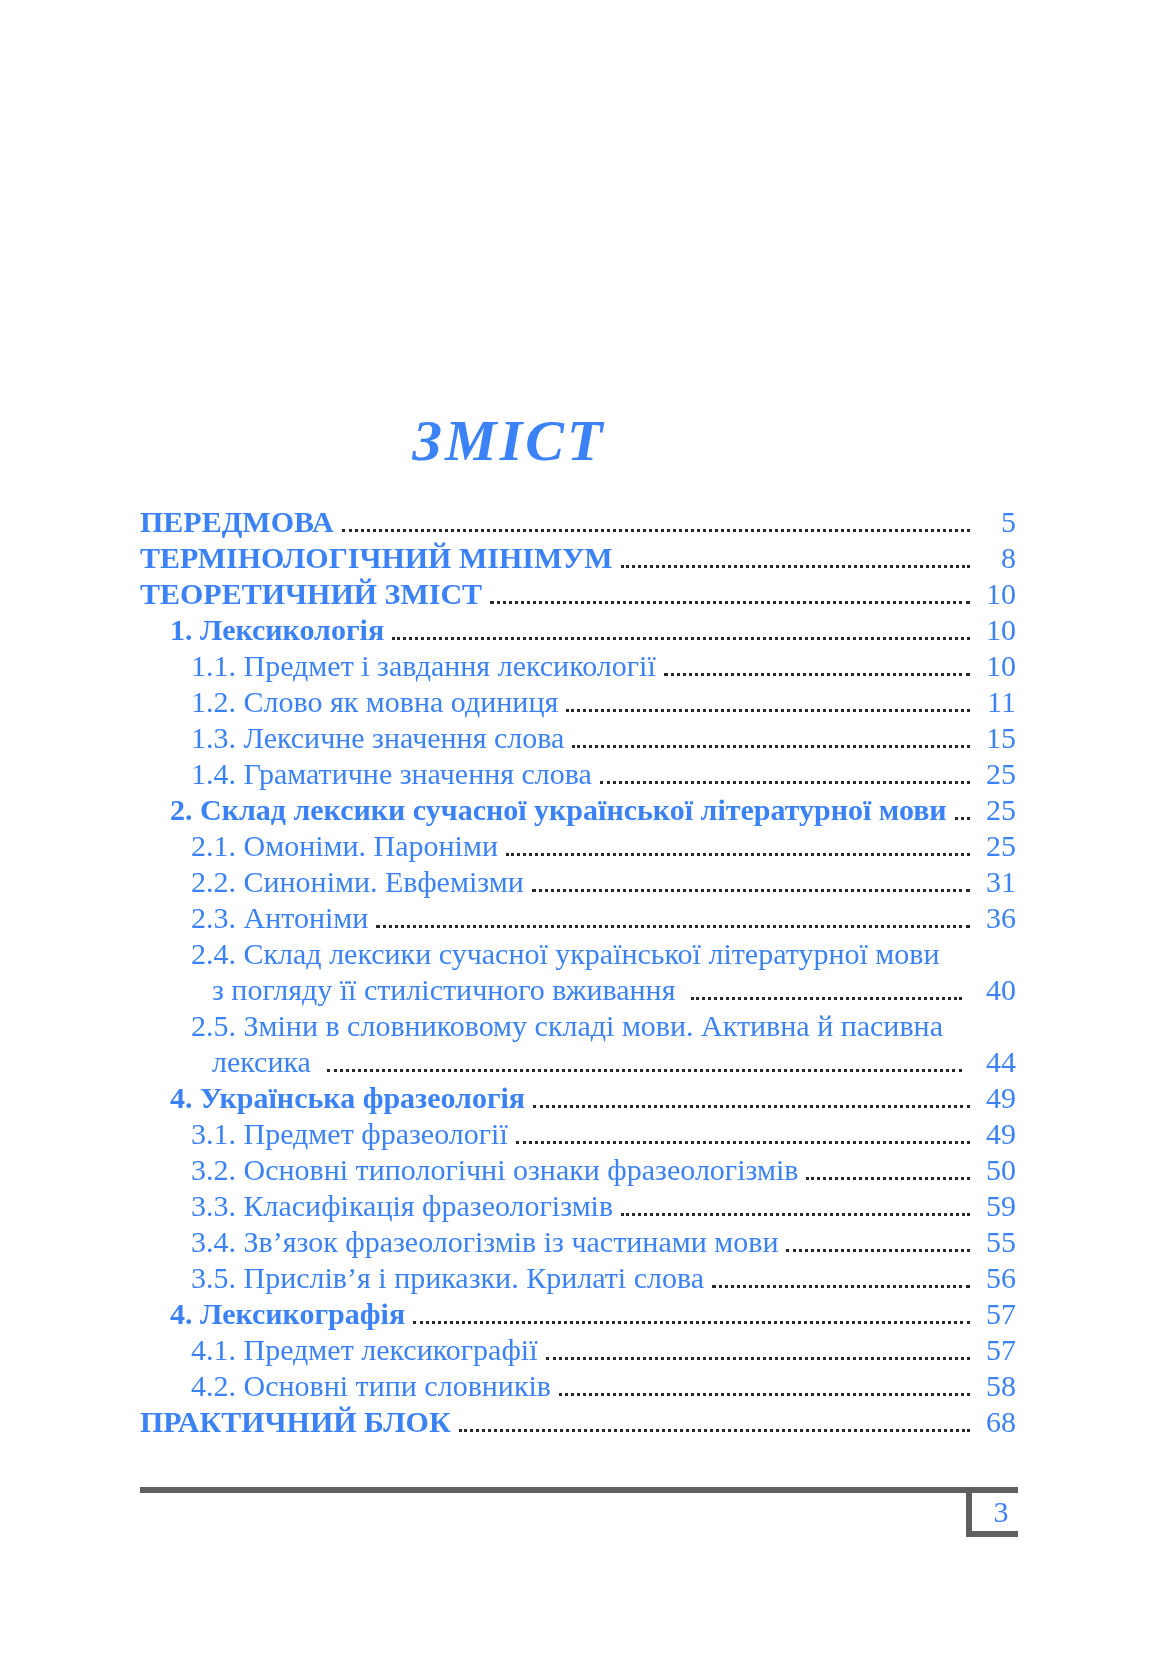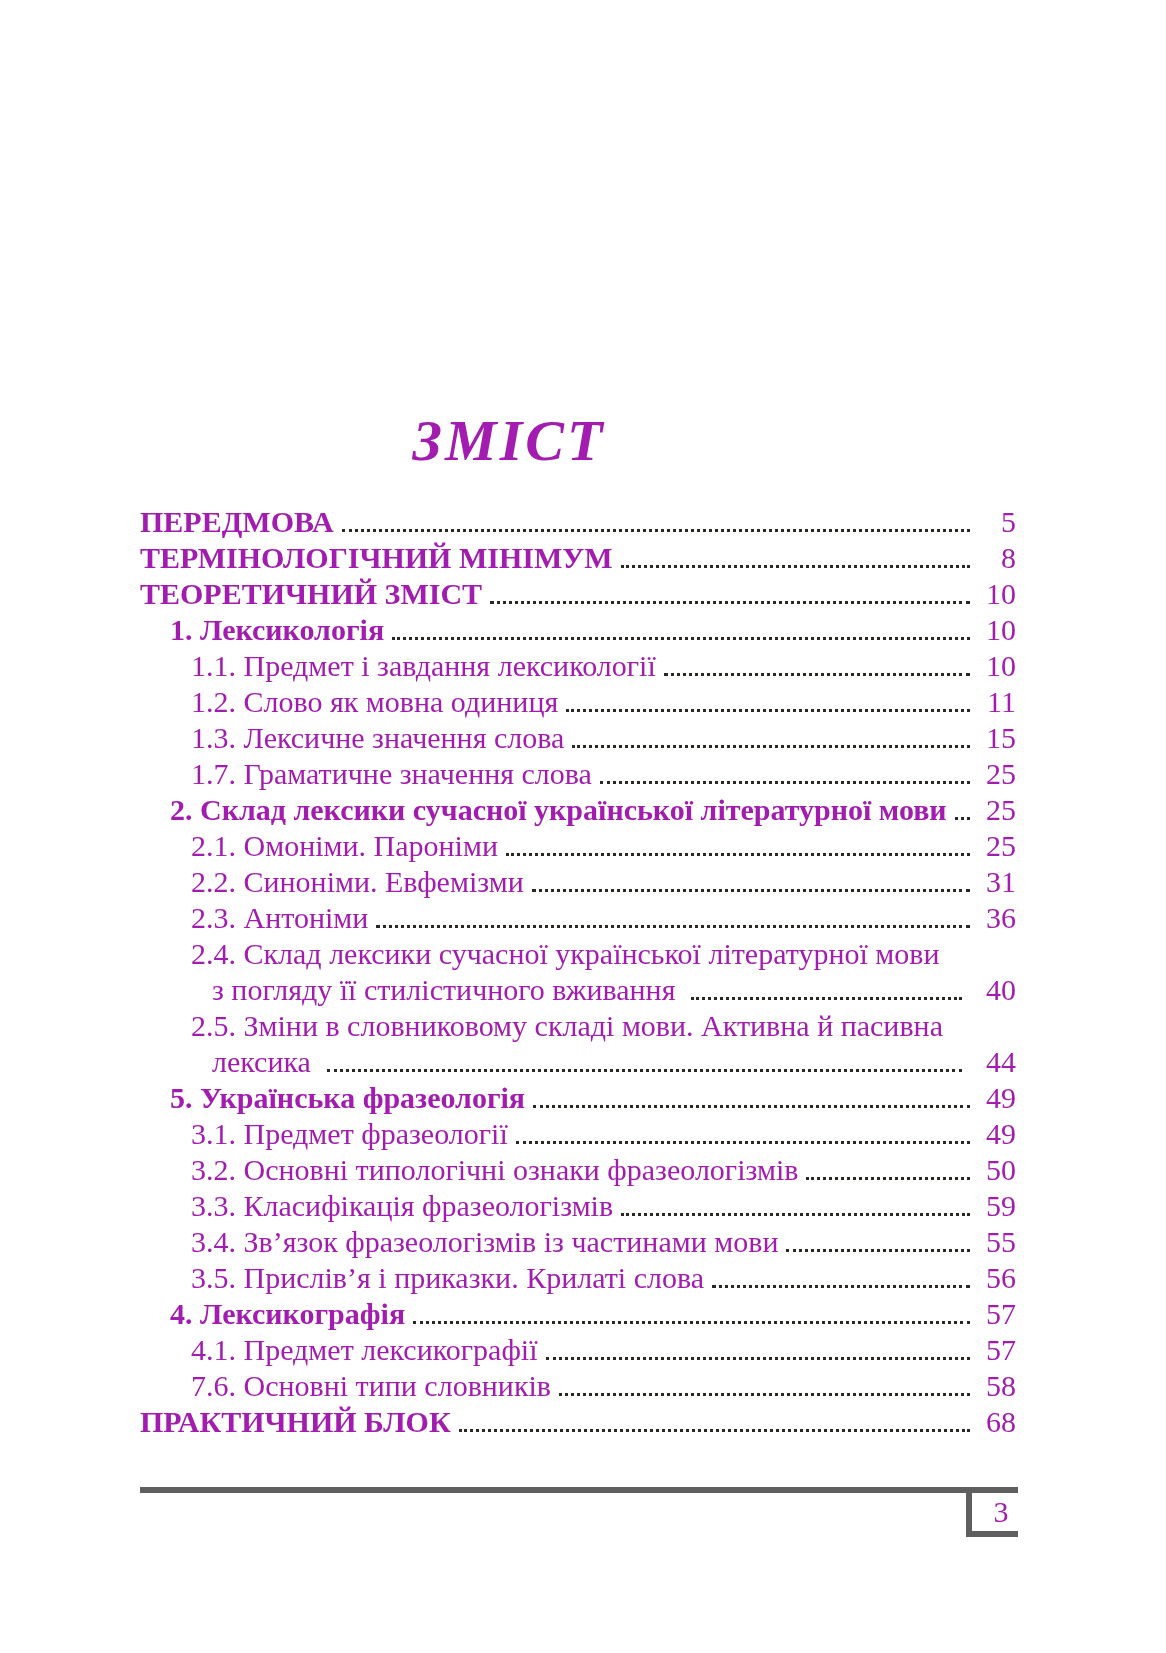--- a/index.html
+++ b/index.html
@@ -2,21 +2,21 @@
 <html><head>
 <meta charset="utf-8">
 <style>
   html, body { margin: 0; padding: 0; background: #ffffff; }
   .page {
     position: relative;
     width: 1018px;
     height: 1653px;
     background: #ffffff;
     font-family: "Liberation Serif", "DejaVu Serif", serif;
-    color: #a21caf;
+    color: #3b82f6;
     overflow: hidden;
   }
   .title {
     position: absolute;
     top: 412px;
     left: 0;
     right: 0;
     margin: 0;
     text-align: center;
     font-size: 58px;
@@ -117,21 +117,21 @@
         <span class="label">1.2. Слово як мовна одиниця</span>
         <span class="dots"></span>
         <span class="pg">11</span>
       </div>
       <div class="toc-row lvl2">
         <span class="label">1.3. Лексичне значення слова</span>
         <span class="dots"></span>
         <span class="pg">15</span>
       </div>
       <div class="toc-row lvl2">
-        <span class="label">1.7. Граматичне значення слова</span>
+        <span class="label">1.4. Граматичне значення слова</span>
         <span class="dots"></span>
         <span class="pg">25</span>
       </div>
       <div class="toc-row lvl1 bold">
         <span class="label">2. Склад лексики сучасної української літературної мови</span>
         <span class="dots"></span>
         <span class="pg">25</span>
       </div>
       <div class="toc-row lvl2">
         <span class="label">2.1. Омоніми. Пароніми</span>
@@ -158,21 +158,21 @@
       </div>
       <div class="toc-row lvl2">
         <span class="label">2.5. Зміни в словниковому складі мови. Активна й пасивна</span>
       </div>
       <div class="toc-row lvl3">
         <span class="label">лексика</span>
         <span class="dots"></span>
         <span class="pg">44</span>
       </div>
       <div class="toc-row lvl1 bold">
-        <span class="label">5. Українська фразеологія</span>
+        <span class="label">4. Українська фразеологія</span>
         <span class="dots"></span>
         <span class="pg">49</span>
       </div>
       <div class="toc-row lvl2">
         <span class="label">3.1. Предмет фразеології</span>
         <span class="dots"></span>
         <span class="pg">49</span>
       </div>
       <div class="toc-row lvl2">
         <span class="label">3.2. Основні типологічні ознаки фразеологізмів</span>
@@ -198,21 +198,21 @@
         <span class="label">4. Лексикографія</span>
         <span class="dots"></span>
         <span class="pg">57</span>
       </div>
       <div class="toc-row lvl2">
         <span class="label">4.1. Предмет лексикографії</span>
         <span class="dots"></span>
         <span class="pg">57</span>
       </div>
       <div class="toc-row lvl2">
-        <span class="label">7.6. Основні типи словників</span>
+        <span class="label">4.2. Основні типи словників</span>
         <span class="dots"></span>
         <span class="pg">58</span>
       </div>
       <div class="toc-row lvl0 bold">
         <span class="label">ПРАКТИЧНИЙ БЛОК</span>
         <span class="dots"></span>
         <span class="pg">68</span>
       </div>
     </div>
 

